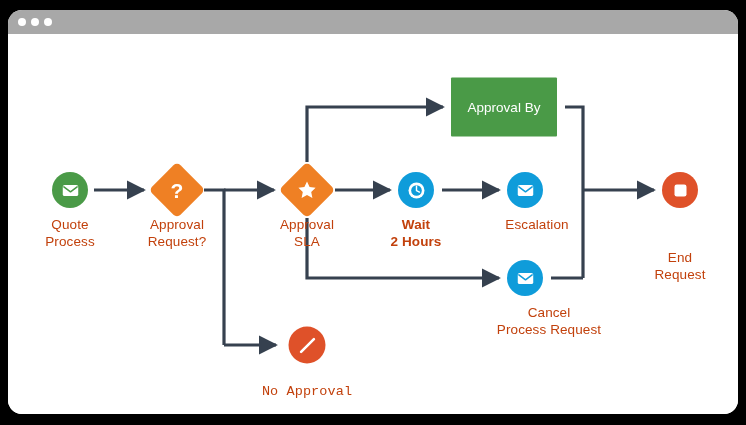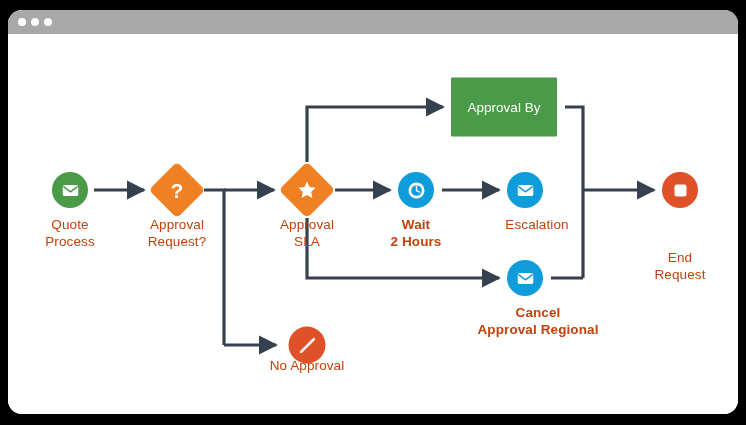--- a/index.html
+++ b/index.html
@@ -256,33 +256,33 @@
 
     <div class="node">
       <div class="shape circle" style="left:517px; top:244px; width:36px; height:36px; background:#0f9cda;">
         <span class="glyph">
           <svg width="17" height="13" viewBox="0 0 20 15">
             <rect x="0.9" y="0.9" width="18.2" height="13.2" rx="2.2" fill="#ffffff"></rect>
             <path d="M 2.2 3.2 L 10 9 L 17.8 3.2" fill="none" stroke="#0f9cda" stroke-width="1.8" stroke-linecap="round" stroke-linejoin="round"></path>
           </svg>
         </span>
       </div>
-      <div class="label" style="left:530px; top:270px;font-weight:bold;">
+      <div class="label" style="left:541px; top:270px;">
         <div>Cancel</div>
-        <div>Approval Regional</div>
+        <div>Process Request</div>
       </div>
     </div>
 
     <div class="node">
       <div class="shape circle" style="left:299px; top:311px; width:37px; height:37px; background:#df5129;">
         <span class="glyph">
           <svg width="26" height="26" viewBox="0 0 26 26">
             <path d="M 6.6 19.4 L 19.4 6.6" fill="none" stroke="#ffffff" stroke-width="2.6" stroke-linecap="round"></path>
           </svg>
         </span>
       </div>
-      <div class="label" style="left:299px; top:323px;">
+      <div class="label" style="left:299px; top:349px;font-family:Liberation Mono, monospace;">
         <div>No Approval</div>
       </div>
     </div>
 
   </div>
 </div>
 
 </body></html>

